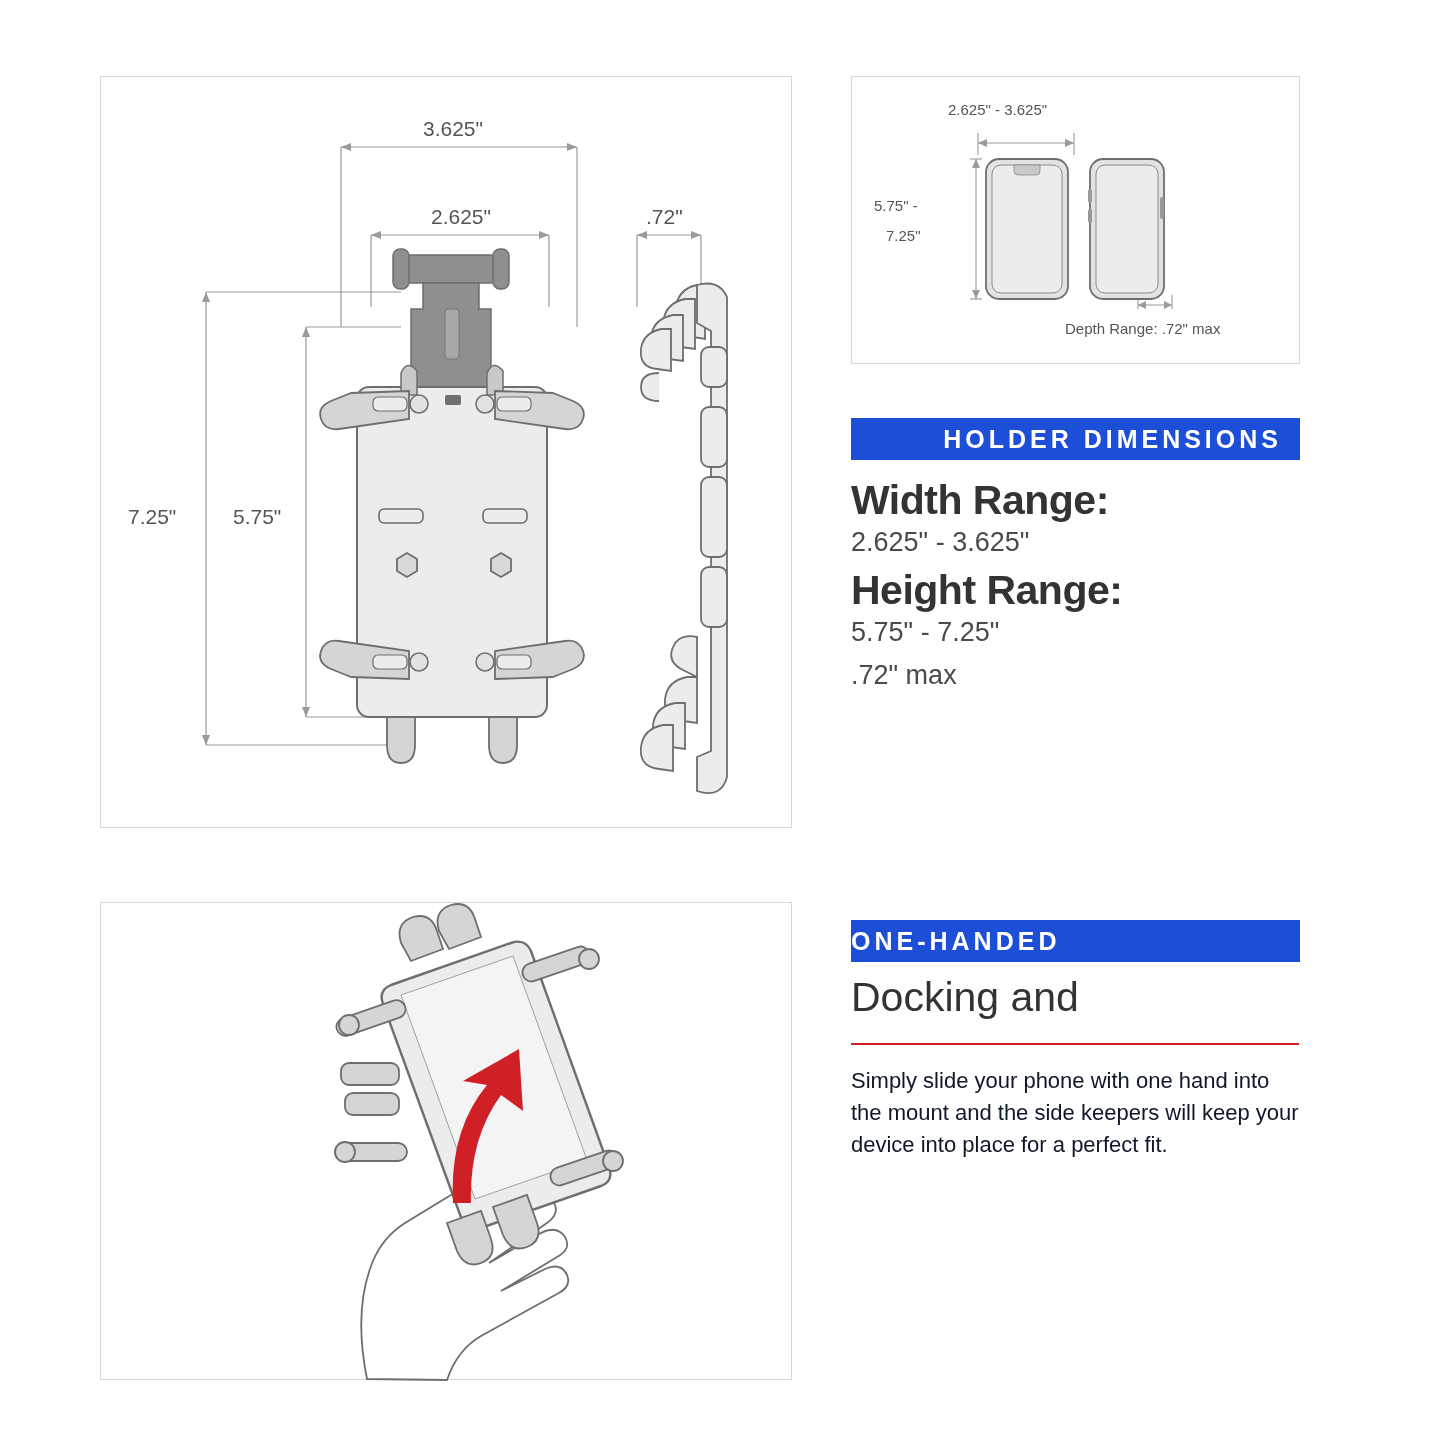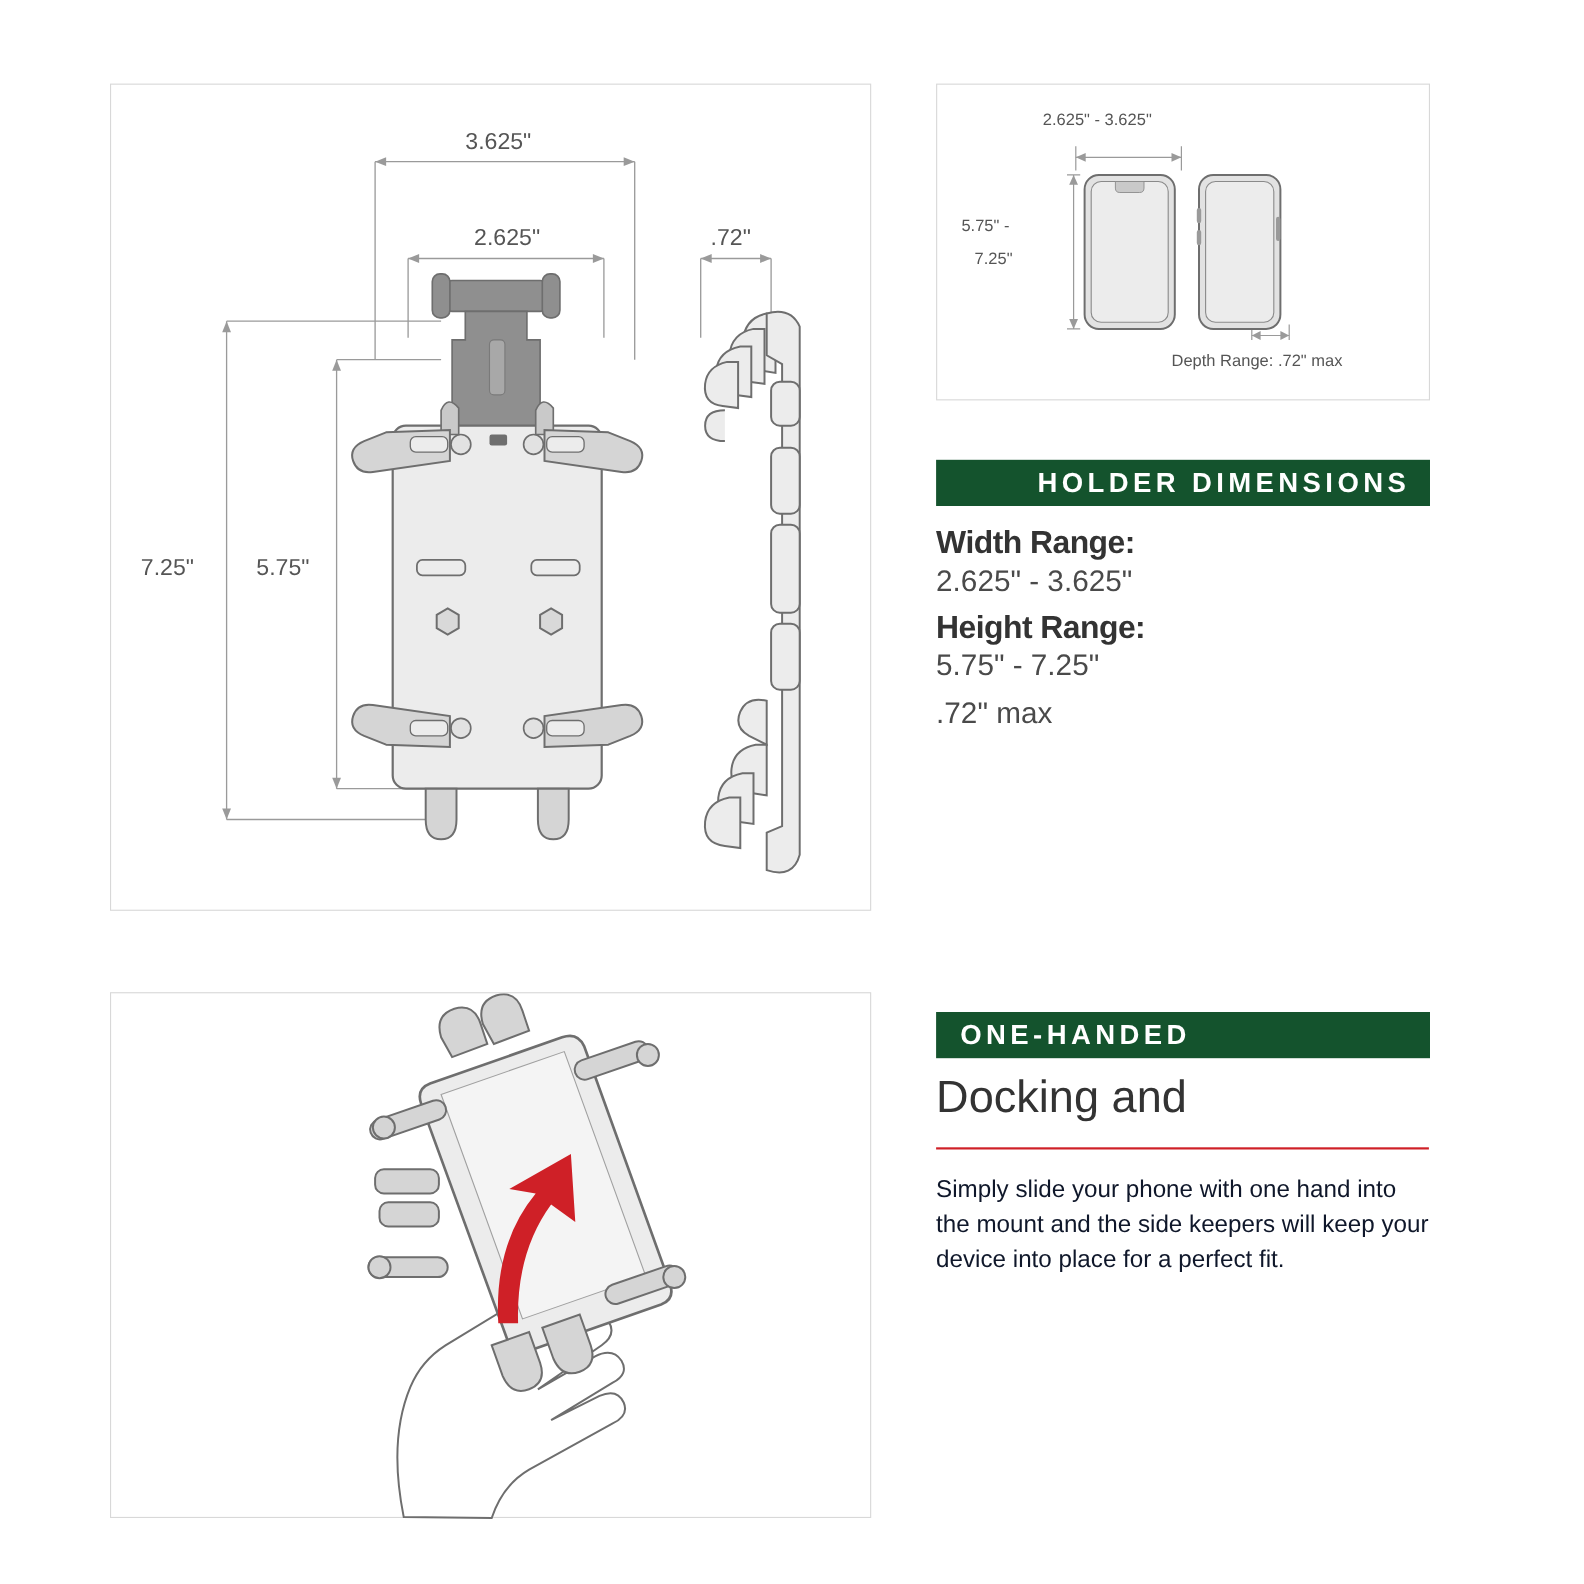--- a/index.html
+++ b/index.html
@@ -44,21 +44,21 @@
   #panel-hand {
     left: 100px;
     top: 902px;
     width: 692px;
     height: 478px;
   }
 
   
   .red-bar {
     position: absolute;
-    background: #14532d;
+    background: #1d4ed8;
     color: #ffffff;
     font-weight: bold;
     font-size: 25px;
     letter-spacing: 4px;
     display: flex;
     align-items: center;
     justify-content: flex-end;
     padding-right: 18px;
     box-sizing: border-box;
   }
@@ -67,32 +67,31 @@
     top: 418px;
     width: 449px;
     height: 42px;
   }
   #bar-one-handed {
     left: 851px;
     top: 920px;
     width: 449px;
     height: 42px;
     justify-content: flex-start;
-    padding-left: 22px;
   }
 
   
   .spec-block {
     position: absolute;
     left: 851px;
     width: 460px;
   }
   #spec-list { top: 478px; }
   .spec-title {
-    font-size: 29px;
+    font-size: 41px;
     font-weight: bold;
     color: #333333;
     letter-spacing: -0.5px;
     line-height: 1.12;
     margin: 0;
   }
   .spec-value {
     font-size: 27px;
     color: #4a4a4a;
     margin: 2px 0 10px 0;

